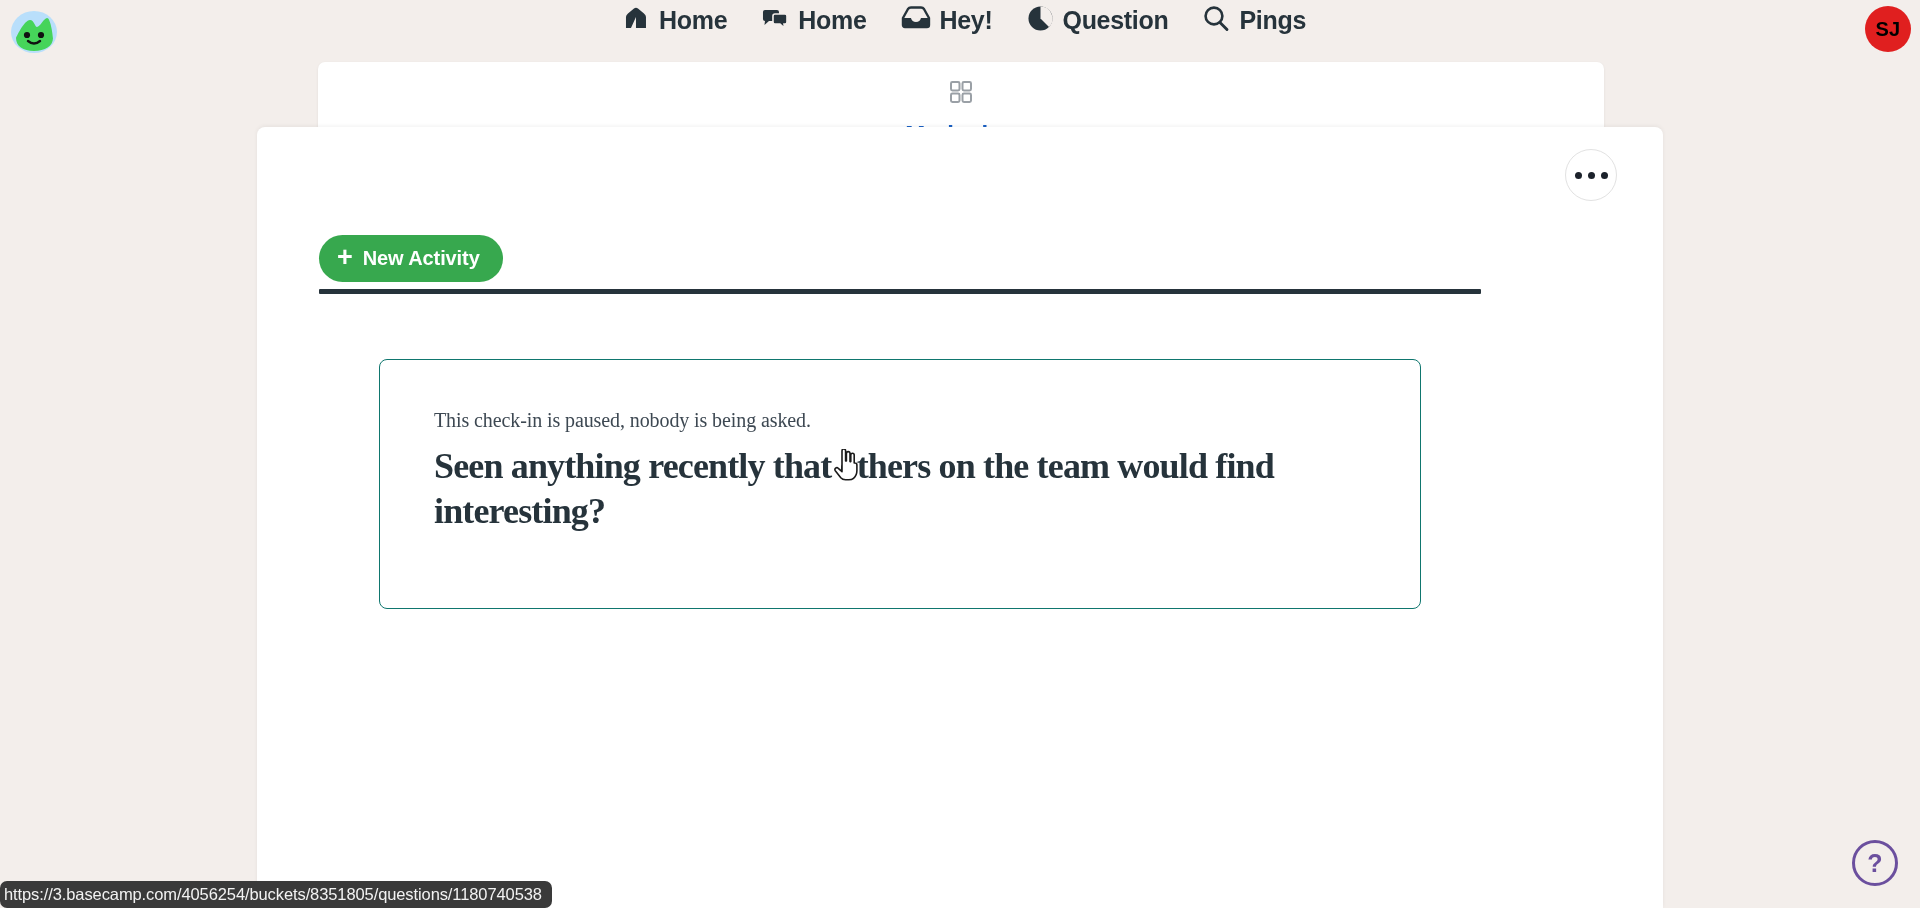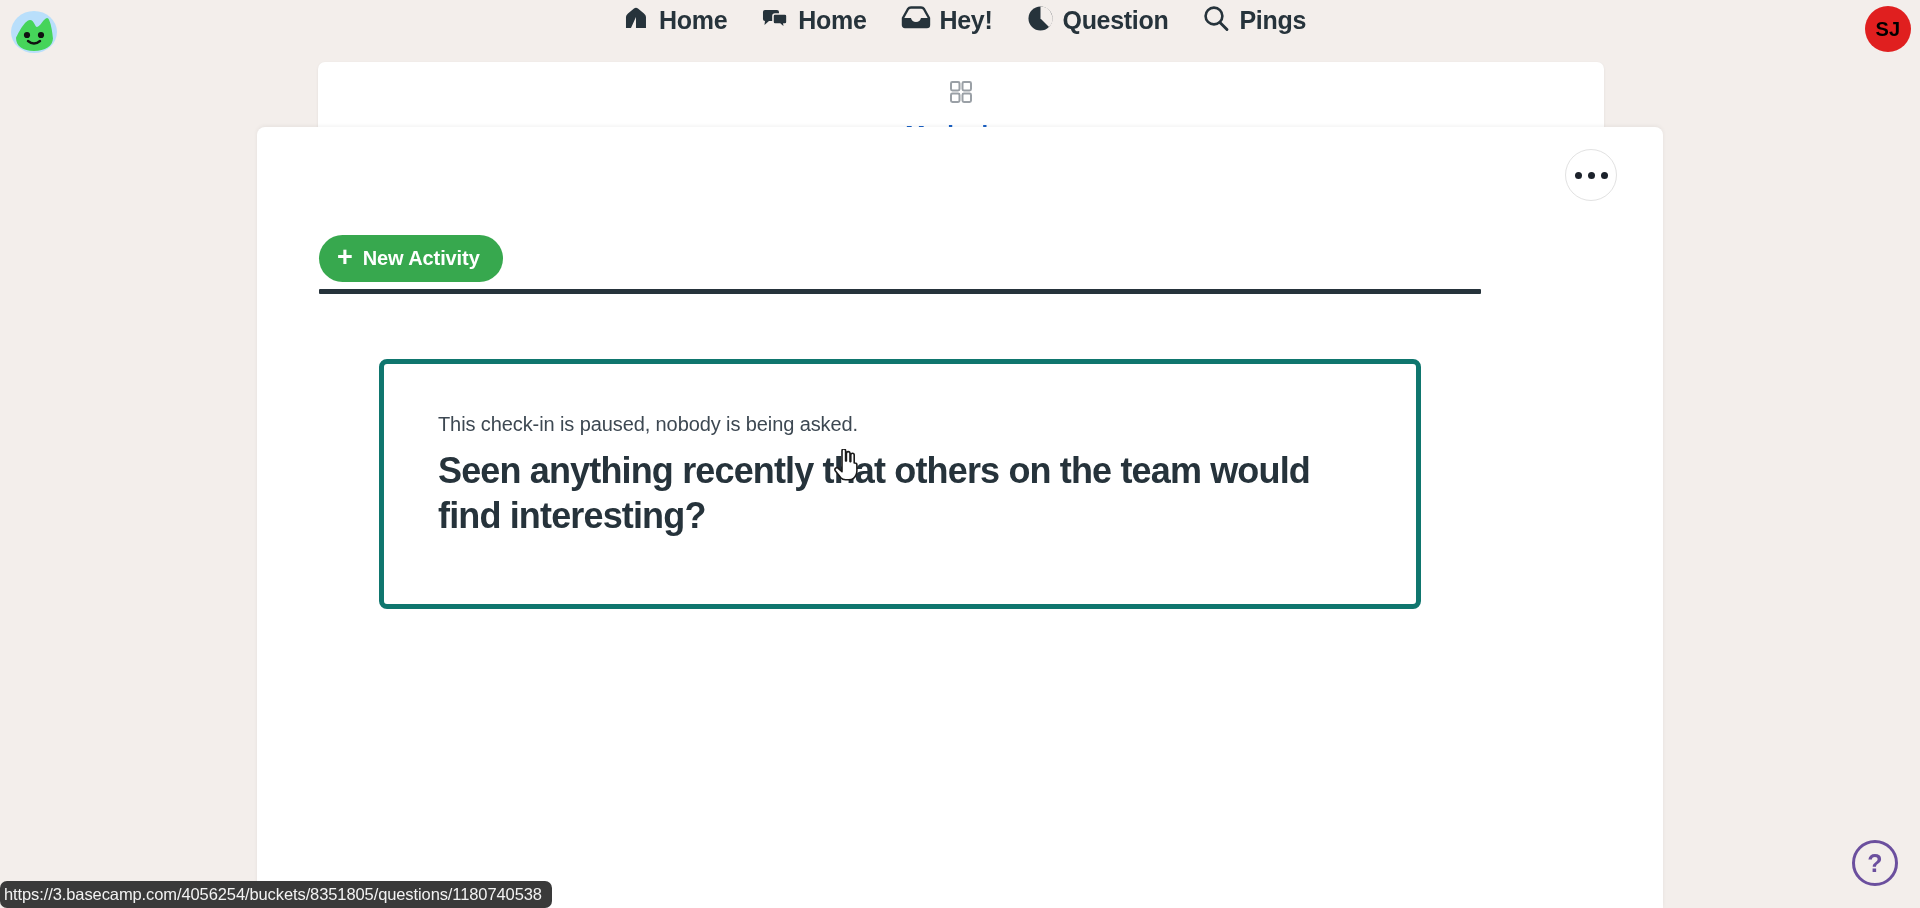--- a/index.html
+++ b/index.html
@@ -217,24 +217,25 @@
     border-radius: 1px;
   }
 
   
   .question-card {
     position: absolute;
     left: 122px;
     top: 232px;
     width: 1042px;
     min-height: 250px;
-    border: 5px solid #0f766e;
+    border: 1px solid #0f766e;
     border-radius: 8px;
     background: #ffffff;
     padding: 46px 54px 52px 54px;
+    font-family: Liberation Serif, serif;
   }
 
   .card-status {
     font-size: 20px;
     color: #3d4852;
     line-height: 1.4;
     margin-bottom: 10px;
     letter-spacing: -0.1px;
   }
 

